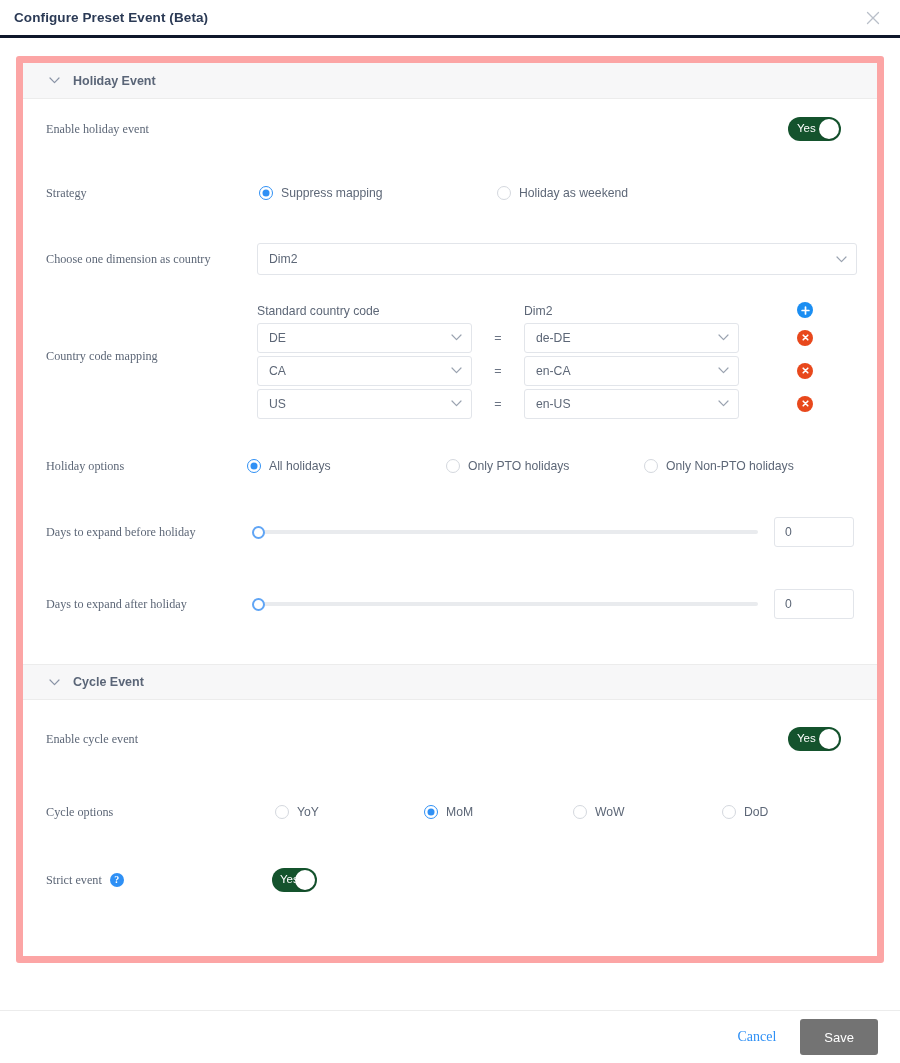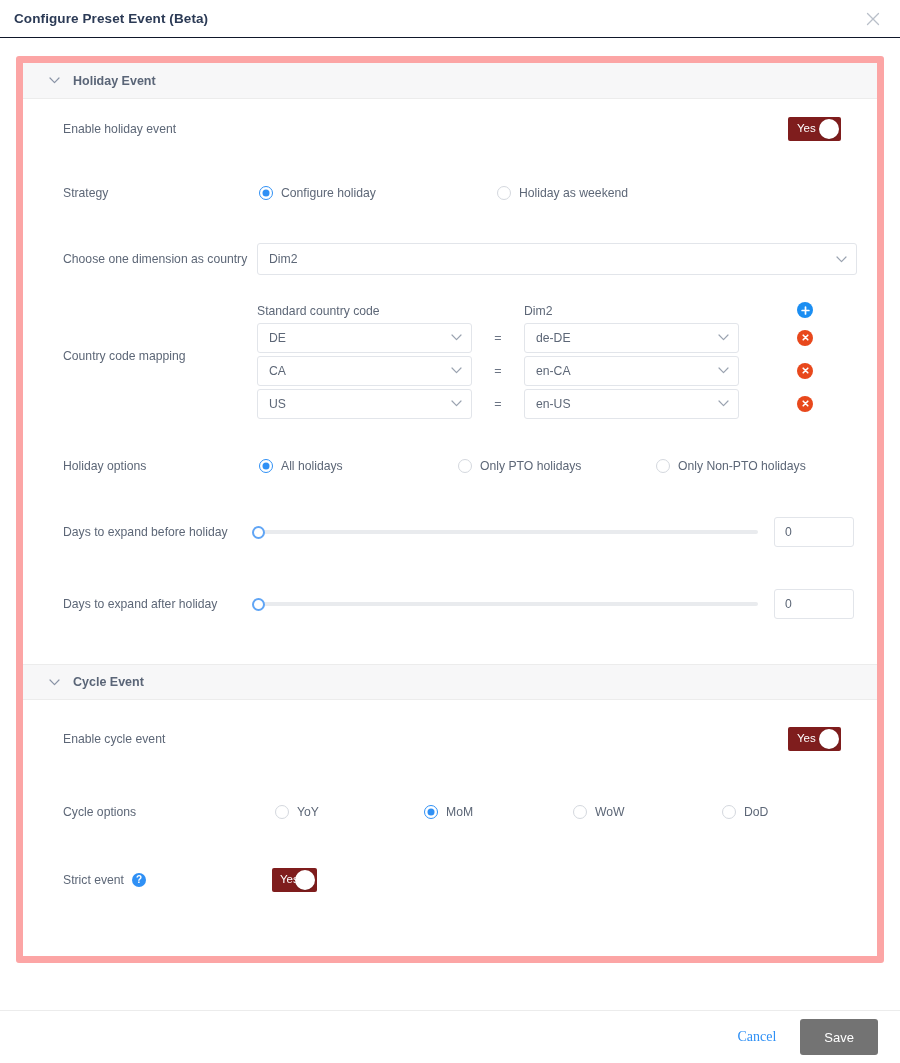--- a/index.html
+++ b/index.html
@@ -19,21 +19,21 @@
     background: #fff;
   }
 
   
   .dlg-header {
     height: 38px;
     flex: 0 0 38px;
     display: flex;
     align-items: center;
     padding: 0 18px 0 14px;
-    border-bottom: 1px solid #0f172a;
+    border-bottom: 3px solid #0f172a;
     position: relative;
   }
   .dlg-title {
     font-size: 13.5px;
     font-weight: bold;
     color: #2b3a55;
     letter-spacing: .1px;
   }
   .close-btn {
     position: absolute;
@@ -85,31 +85,32 @@
   .panel-body { padding: 0; }
 
   
   .fld {
     display: flex;
     align-items: center;
     position: relative;
   }
   .lbl {
     position: absolute;
-    left: 40px;
+    left: 23px;
     font-size: 12.2px;
     color: #5d6777;
     white-space: nowrap;
+    font-family: Liberation Serif, serif;
   }
 
   
   .toggle {
     width: 53px; height: 24px;
-    border-radius: 2px;
-    background: #7f1d1d;
+    border-radius: 12px;
+    background: #14532d;
     position: relative;
     cursor: pointer;
     display: flex;
     align-items: center;
   }
   .toggle .tg-text {
     color: #fff;
     font-size: 11.5px;
     margin-left: 9px;
     line-height: 1;
@@ -329,21 +330,21 @@
               <span class="knob"></span>
             </div>
           </div>
         </div>
 
         <div class="fld" style="height:68px;">
           <span class="lbl">Strategy</span>
           <div style="position:absolute; left:236px; display:flex; align-items:center;">
             <div class="radio-item checked" style="width:238px;">
               <span class="radio-dot"></span>
-              <span>Configure holiday</span>
+              <span>Suppress mapping</span>
             </div>
             <div class="radio-item">
               <span class="radio-dot"></span>
               <span>Holiday as weekend</span>
             </div>
           </div>
         </div>
 
         <div class="fld" style="height:64px;">
           <span class="lbl">Choose one dimension as country</span>
@@ -471,21 +472,21 @@
                   </svg>
                 </span>
               </div>
             </div>
 
           </div>
         </div>
 
         <div class="fld" style="height:60px;">
           <span class="lbl">Holiday options</span>
-          <div style="position:absolute; left:236px; display:flex; align-items:center;">
+          <div style="position:absolute; left:224px; display:flex; align-items:center;">
             <div class="radio-item checked" style="width:199px;">
               <span class="radio-dot"></span>
               <span>All holidays</span>
             </div>
             <div class="radio-item" style="width:198px;">
               <span class="radio-dot"></span>
               <span>Only PTO holidays</span>
             </div>
             <div class="radio-item">
               <span class="radio-dot"></span>

